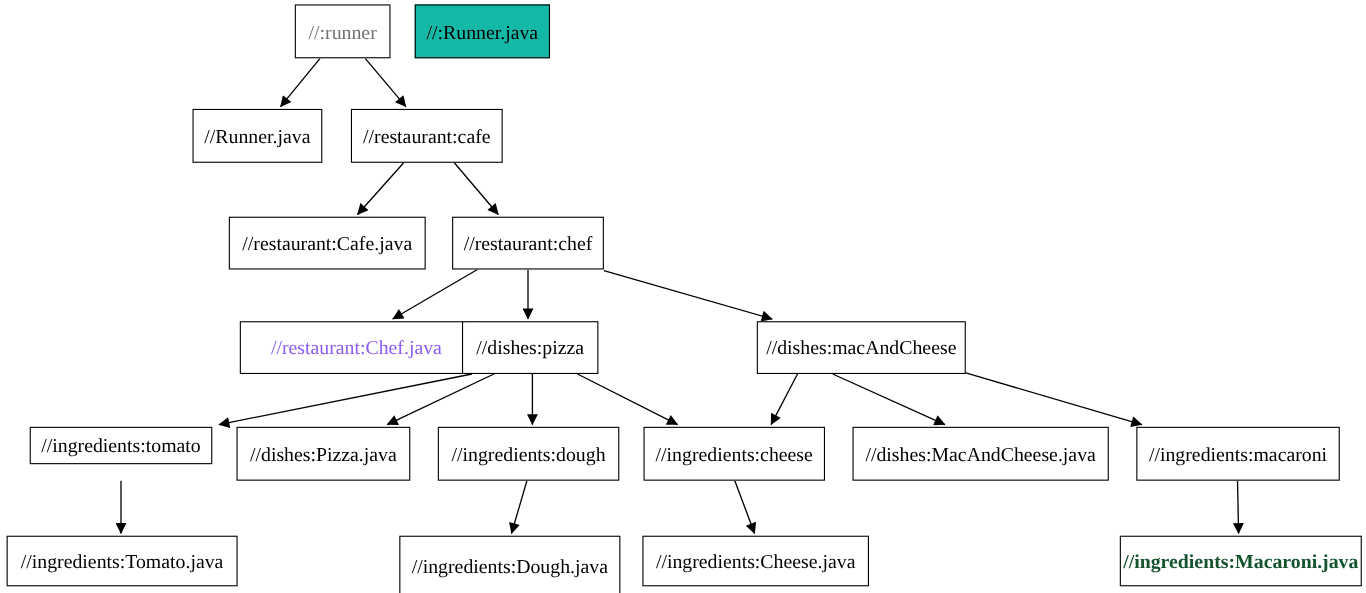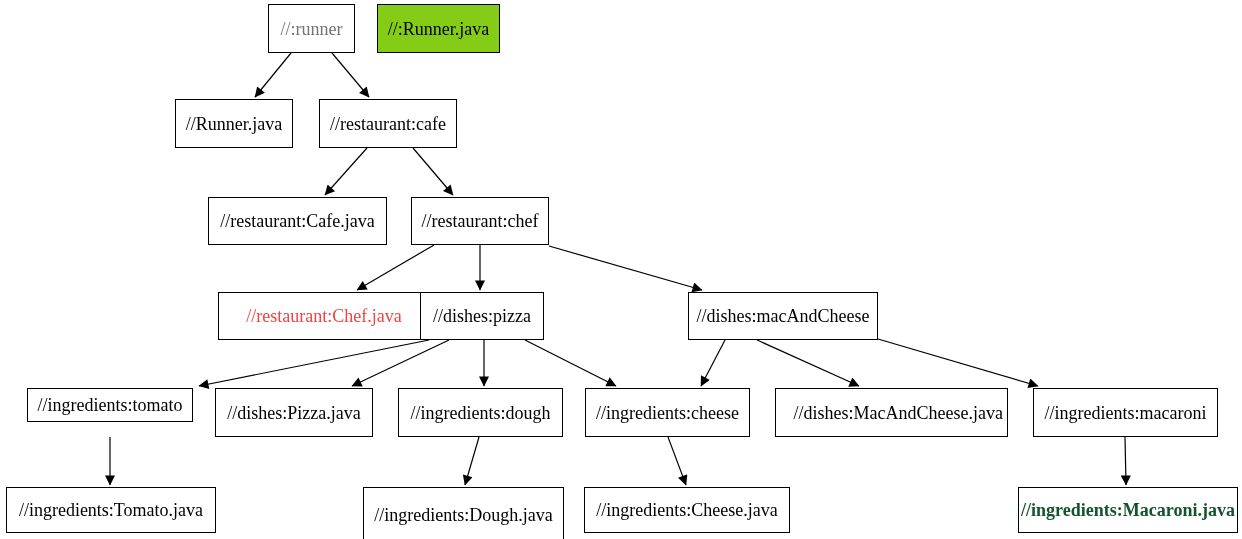--- a/index.html
+++ b/index.html
@@ -67,57 +67,57 @@
         <line x1="110" y1="437" x2="110" y2="485" stroke="#000000" stroke-width="1.2" marker-end="url(#arrowhead)"></line>
         <line x1="479" y1="437" x2="465" y2="485" stroke="#000000" stroke-width="1.2" marker-end="url(#arrowhead)"></line>
         <line x1="668" y1="437" x2="686" y2="485" stroke="#000000" stroke-width="1.2" marker-end="url(#arrowhead)"></line>
         <line x1="1125" y1="437" x2="1126" y2="485" stroke="#000000" stroke-width="1.2" marker-end="url(#arrowhead)"></line>
       </g>
   </svg>
   <div id="node-layer">
       <div class="node" style="left: 268px; top: 4px; width: 87px; height: 49px; border-color: rgb(0, 0, 0); background: rgb(255, 255, 255); color: #737373;">
         <span>//:runner</span>
       </div>
-      <div class="node" style="left: 377px; top: 4px; width: 123px; height: 49px; border-color: rgb(0, 0, 0); background: #84cc16; color: rgb(0, 0, 0);">
+      <div class="node" style="left: 377px; top: 4px; width: 123px; height: 49px; border-color: rgb(0, 0, 0); background: #14b8a6; color: rgb(0, 0, 0);">
         <span>//:Runner.java</span>
       </div>
       <div class="node" style="left: 175px; top: 99px; width: 118px; height: 49px; border-color: rgb(0, 0, 0); background: rgb(255, 255, 255); color: rgb(0, 0, 0);">
         <span>//Runner.java</span>
       </div>
       <div class="node" style="left: 319px; top: 99px; width: 138px; height: 49px; border-color: rgb(0, 0, 0); background: rgb(255, 255, 255); color: rgb(0, 0, 0);">
         <span>//restaurant:cafe</span>
       </div>
       <div class="node" style="left: 208px; top: 197px; width: 179px; height: 48px; border-color: rgb(0, 0, 0); background: rgb(255, 255, 255); color: rgb(0, 0, 0);">
         <span>//restaurant:Cafe.java</span>
       </div>
       <div class="node" style="left: 411px; top: 197px; width: 138px; height: 48px; border-color: rgb(0, 0, 0); background: rgb(255, 255, 255); color: rgb(0, 0, 0);">
         <span>//restaurant:chef</span>
       </div>
-      <div class="node" style="left: 218px; top: 292px; width: 212px; height: 48px; border-color: rgb(0, 0, 0); background: rgb(255, 255, 255); color: #ef4444;">
+      <div class="node" style="left: 218px; top: 292px; width: 212px; height: 48px; border-color: rgb(0, 0, 0); background: rgb(255, 255, 255); color: #8b5cf6;">
         <span>//restaurant:Chef.java</span>
       </div>
       <div class="node" style="left: 420px; top: 292px; width: 124px; height: 48px; border-color: rgb(0, 0, 0); background: rgb(255, 255, 255); color: rgb(0, 0, 0);">
         <span>//dishes:pizza</span>
       </div>
       <div class="node" style="left: 688px; top: 292px; width: 190px; height: 48px; border-color: rgb(0, 0, 0); background: rgb(255, 255, 255); color: rgb(0, 0, 0);">
         <span>//dishes:macAndCheese</span>
       </div>
       <div class="node" style="left: 27px; top: 388px; width: 166px; height: 34px; border-color: rgb(0, 0, 0); background: rgb(255, 255, 255); color: rgb(0, 0, 0);">
         <span>//ingredients:tomato</span>
       </div>
       <div class="node" style="left: 215px; top: 388px; width: 158px; height: 49px; border-color: rgb(0, 0, 0); background: rgb(255, 255, 255); color: rgb(0, 0, 0);">
         <span>//dishes:Pizza.java</span>
       </div>
       <div class="node" style="left: 398px; top: 388px; width: 165px; height: 49px; border-color: rgb(0, 0, 0); background: rgb(255, 255, 255); color: rgb(0, 0, 0);">
         <span>//ingredients:dough</span>
       </div>
       <div class="node" style="left: 585px; top: 388px; width: 165px; height: 49px; border-color: rgb(0, 0, 0); background: rgb(255, 255, 255); color: rgb(0, 0, 0);">
         <span>//ingredients:cheese</span>
       </div>
-      <div class="node" style="left: 775px; top: 388px; width: 233px; height: 49px; border-color: rgb(0, 0, 0); background: rgb(255, 255, 255); color: rgb(0, 0, 0); justify-content: flex-end;">
+      <div class="node" style="left: 775px; top: 388px; width: 233px; height: 49px; border-color: rgb(0, 0, 0); background: rgb(255, 255, 255); color: rgb(0, 0, 0);">
         <span>//dishes:MacAndCheese.java</span>
       </div>
       <div class="node" style="left: 1033px; top: 388px; width: 185px; height: 49px; border-color: rgb(0, 0, 0); background: rgb(255, 255, 255); color: rgb(0, 0, 0);">
         <span>//ingredients:macaroni</span>
       </div>
       <div class="node" style="left: 6px; top: 487px; width: 210px; height: 46px; border-color: rgb(0, 0, 0); background: rgb(255, 255, 255); color: rgb(0, 0, 0); justify-content: center;">
         <span>//ingredients:Tomato.java</span>
       </div>
       <div class="node" style="left: 363px; top: 487px; width: 201px; height: 55px; border-color: rgb(0, 0, 0); background: rgb(255, 255, 255); color: rgb(0, 0, 0);">
         <span>//ingredients:Dough.java</span>

